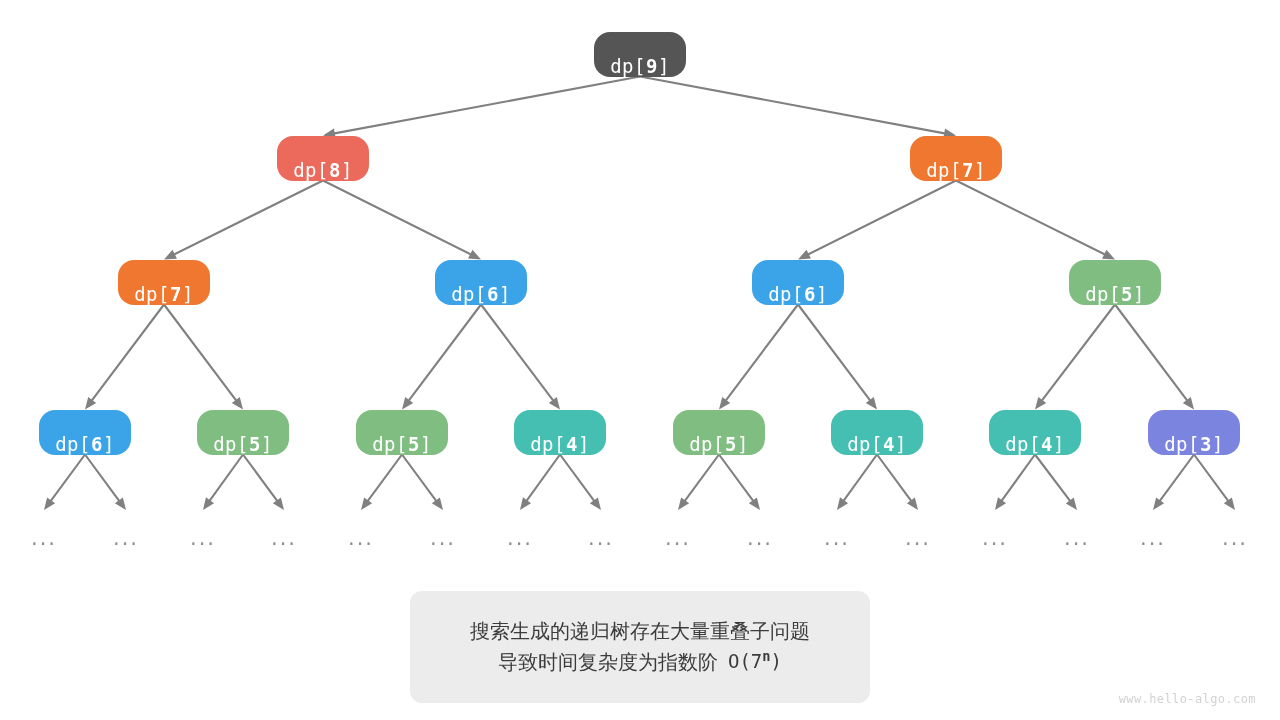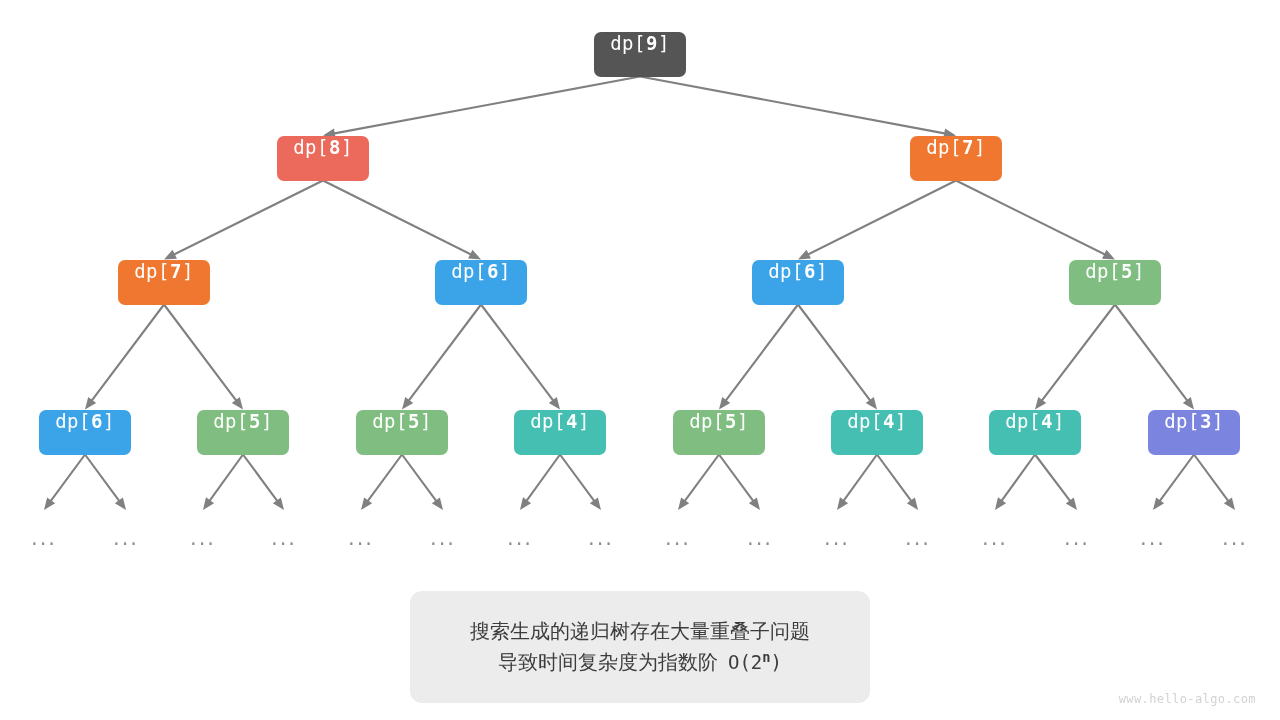--- a/index.html
+++ b/index.html
@@ -20,23 +20,23 @@
   #edges {
     position: absolute;
     left: 0;
     top: 0;
     width: 1280px;
     height: 720px;
   }
   .node {
     position: absolute;
     display: flex;
-    align-items: flex-start;
+    align-items: flex-end;
     justify-content: center;
-    border-radius: 7px;
+    border-radius: 16px;
     color: #ffffff;
     font-family: "DejaVu Sans Mono", "Liberation Mono", monospace;
     font-size: 19px;
     letter-spacing: 0.5px;
     box-sizing: border-box;
     z-index: 3;
     white-space: nowrap;
   }
   .node .idx {
     font-weight: bold;
@@ -68,21 +68,21 @@
   }
   #caption .line {
     color: #3c3c3c;
     font-size: 20px;
     line-height: 1.55;
     text-align: center;
     font-family: "DejaVu Sans", "Liberation Sans", sans-serif;
   }
   #caption .line2 {
     display: flex;
-    align-items: center;
+    align-items: flex-start;
     justify-content: center;
     gap: 10px;
   }
   .bigo {
     font-family: "DejaVu Sans Mono", "Liberation Mono", monospace;
     font-size: 19px;
   }
   .bigo sup {
     font-size: 0.72em;
     font-weight: bold;
@@ -323,19 +323,19 @@
       <div class="ellipsis" style="left: 1077px; top: 538px;">...</div>
       <div class="ellipsis" style="left: 1153px; top: 538px;">...</div>
       <div class="ellipsis" style="left: 1235px; top: 538px;">...</div>
     </div>
 
   <div id="caption">
     <div class="line">搜索生成的递归树存在大量重叠子问题</div>
     <div class="line line2">
       <span>导致时间复杂度为指数阶</span>
       <span class="bigo">
-        <span>O(2</span><sup>n</sup><span>)</span>
+        <span>O(7</span><sup>n</sup><span>)</span>
       </span>
     </div>
   </div>
 
   <div id="watermark">www.hello-algo.com</div>
 </div>
 
 </body></html>

